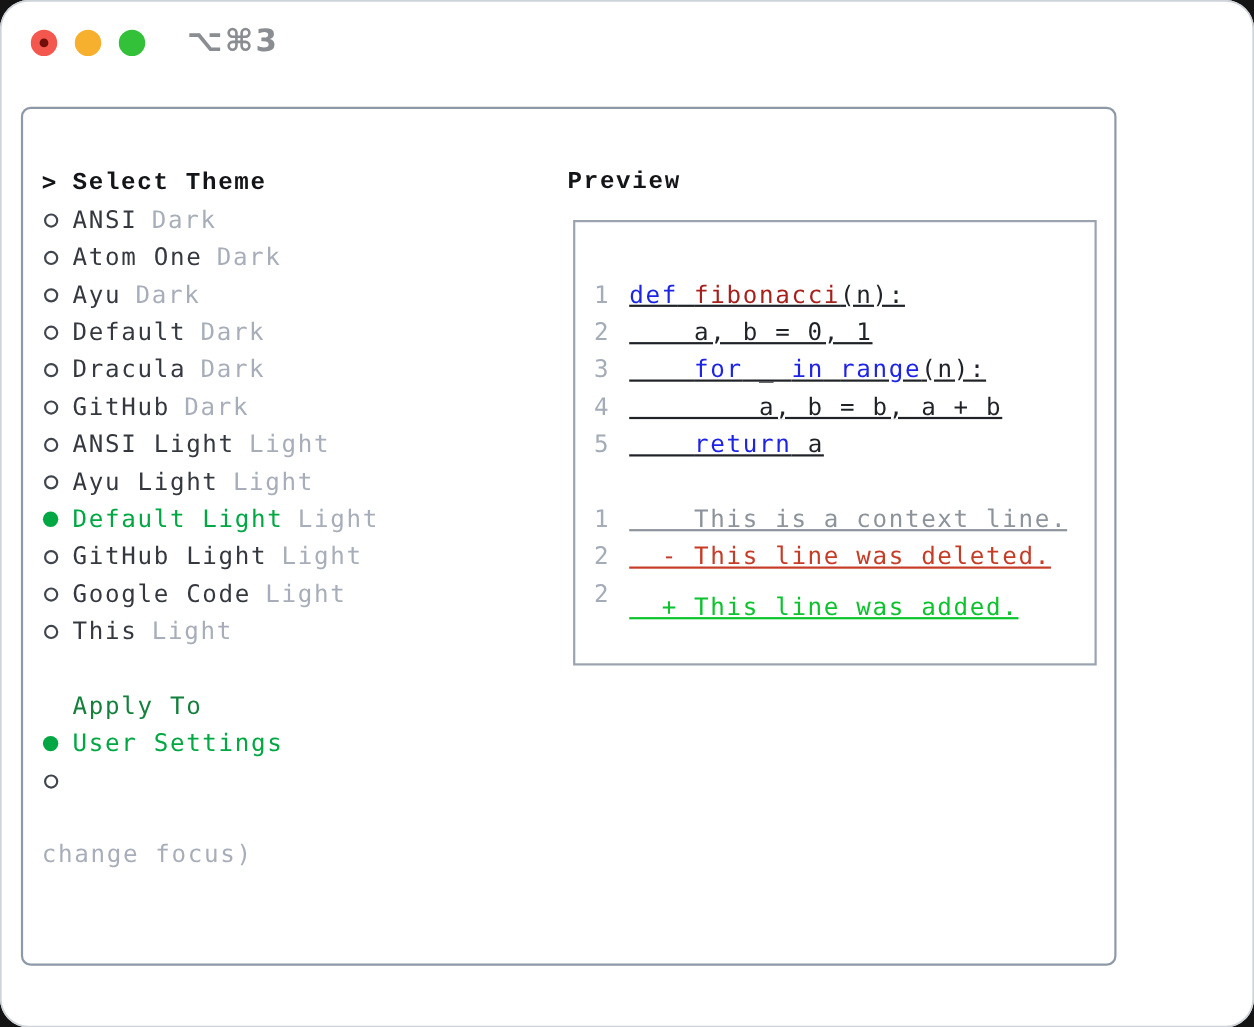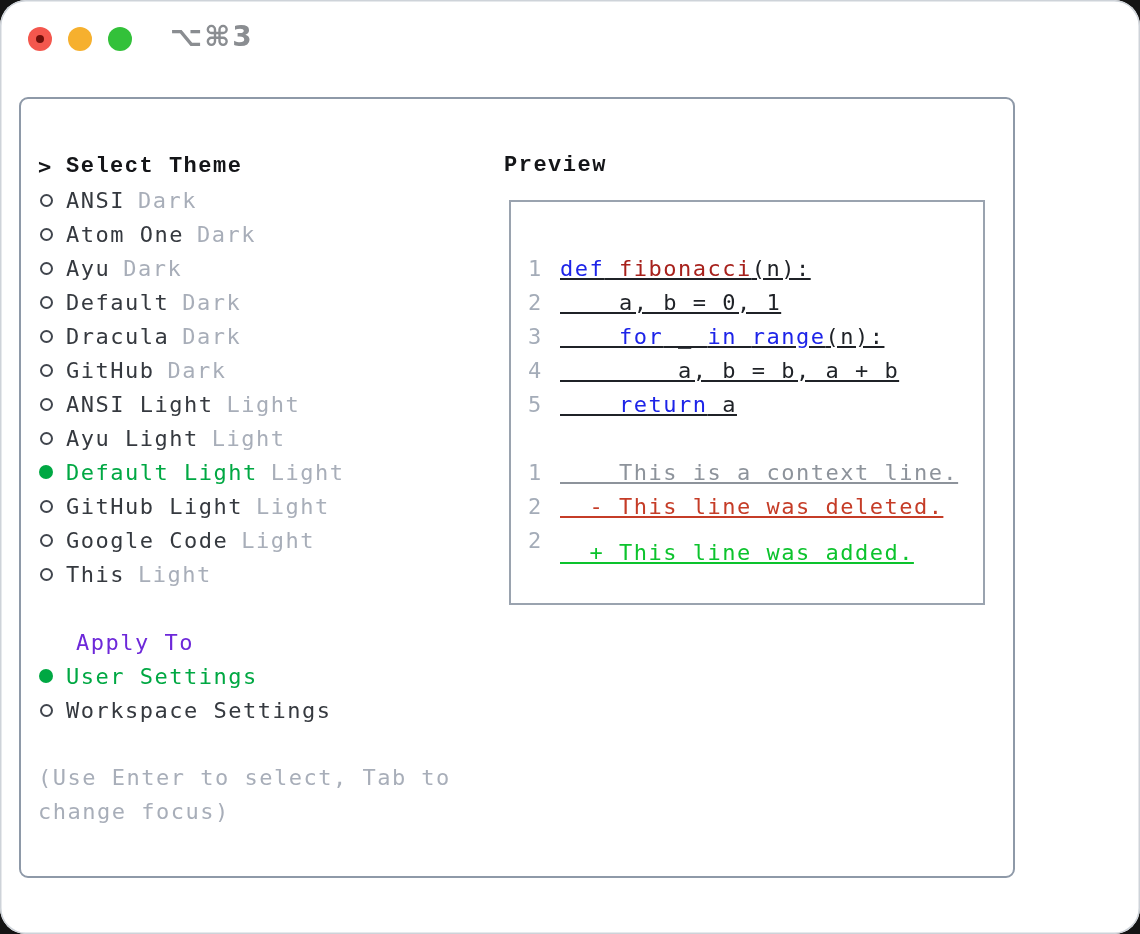--- a/index.html
+++ b/index.html
@@ -34,25 +34,25 @@
   .row { display:flex; align-items:center; height:34px; }
   .bullet { width:28px; display:flex; align-items:center; flex:none; }
   .radio { width:13px; height:13px; border-radius:50%; border:2px solid #41464e; margin-left:2px; }
   .radio.selected { border:none; width:14px; height:14px; background:var(--accent_green); margin-left:1px; }
   .prompt { font-weight:700; color:var(--heading_dark); }
   .heading { font-weight:700; color:var(--heading_dark);font-family:Liberation Mono, monospace; }
   .item-name { color:var(--text_dark); white-space:pre; }
   .item-name.selected { color:var(--accent_green); }
   .item-variant { color:var(--muted_gray); margin-left:13px; white-space:pre; }
   .spacer { height:34px; }
-  .apply-title { color:#6d28d9;margin-left:10px; }
+  .apply-title { color:#15803d; }
   .hint { color:var(--muted_gray); line-height:34px; white-space:pre; }
 
   
-  .preview-col { position:absolute; left:479px; top:50px; }
+  .preview-col { position:absolute; left:491px; top:50px; }
   .preview-title { height:34px; line-height:34px; margin-left:4px; }
   .preview-box {
     margin-left:9px; margin-top:17px; width:476px; height:405px;
     border:2px solid var(--preview_border); background:#fff;
     padding:49px 10px 0 17px; overflow:hidden;
   }
   .code-row { display:flex; height:34px; align-items:center; }
   .lnum { width:32px; flex:none; color:var(--line_gray); }
   .ltext { white-space:pre; color:#1f2227;text-decoration:underline; }
   .tk-keyword { color:var(--keyword_blue); }
@@ -180,27 +180,26 @@
           <div class="row">
             <span class="bullet">
               <span class="radio selected"></span>
             </span>
             <span class="item-name selected">User Settings</span>
           </div>
           <div class="row">
             <span class="bullet">
               <span class="radio"></span>
             </span>
-            <span class="item-name">Workspace Settings</span>
           </div>
         </div>
 
       <div class="spacer"></div>
 
-      <div id="hint" class="hint"><div>(Use Enter to select, Tab to</div><div>change focus)</div></div>
+      <div id="hint" class="hint"><div>change focus)</div></div>
     </div>
 
     <div class="preview-col">
       <div class="preview-title heading">Preview</div>
       <div class="preview-box">
         <div id="code-lines">
             <div class="code-row">
               <span class="lnum">1</span>
               <span class="ltext"><span class="tk-keyword">def</span><span class="tk-plain"> </span><span class="tk-function">fibonacci</span><span class="tk-plain">(n):</span></span>
             </div>

